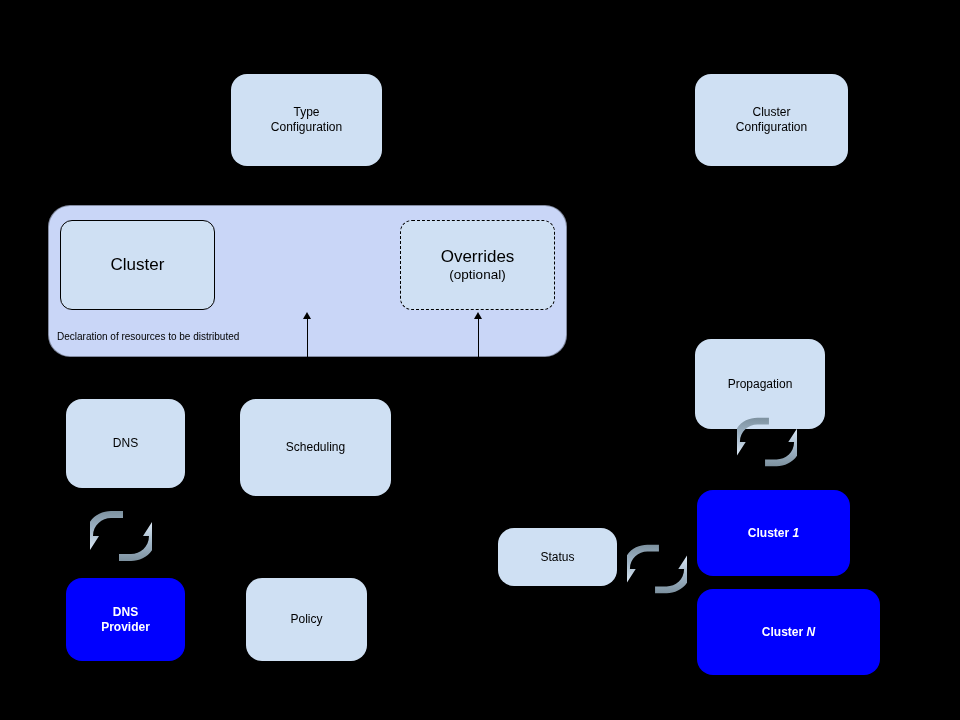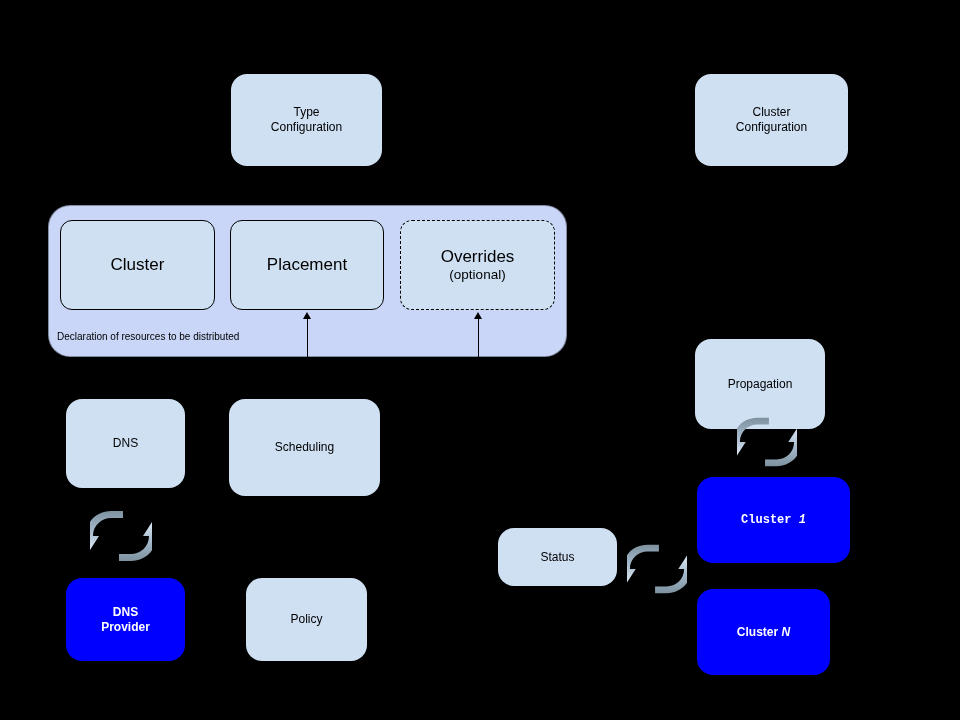--- a/index.html
+++ b/index.html
@@ -136,44 +136,41 @@
   <div class="dashline" style="left:477px; top:196px; height:14px;"></div>
   <div class="arrow-dn" style="left:473px; top:209px;"></div>
 
   <div class="group-box" style="left:48px; top:205px; width:519px; height:152px;">
   </div>
 
   <div class="inner" style="left:60px; top:220px; width:155px; height:90px;">
     <span class="lbl">Cluster</span>
   </div>
 
-  <div class="inner" style="left:230px; top:220px; width:154px; height:90px;">
-    <span class="lbl">Placement</span>
-  </div>
 
   <div class="inner dashed" style="left:400px; top:220px; width:155px; height:90px;">
     <div>
       <span class="lbl">Overrides</span>
       <span class="sub">(optional)</span>
     </div>
   </div>
 
   <div class="group-caption" style="left:57px; top:331px;">Declaration of resources to be distributed</div>
 
   <div class="vline" style="left:307px; top:318px; height:39px;"></div>
   <div class="arrow-up" style="left:303px; top:312px;"></div>
 
   <div class="vline" style="left:478px; top:318px; height:39px;"></div>
   <div class="arrow-up" style="left:474px; top:312px;"></div>
 
   <div class="node plain" style="left:66px; top:399px; width:119px; height:89px;">
     <span class="lbl">DNS</span>
   </div>
 
-  <div class="node plain" style="left:229px; top:399px; width:151px; height:97px;">
+  <div class="node plain" style="left:240px; top:399px; width:151px; height:97px;">
     <span class="lbl">Scheduling</span>
   </div>
 
   <svg class="sync" style="left:90px; top:496px;" width="62" height="80" viewBox="0 0 62 80">
     <defs>
       <linearGradient id="gsync1" x1="0" y1="0" x2="1" y2="0">
         <stop offset="0%" stop-color="#dce9f6"></stop>
         <stop offset="55%" stop-color="#9fb4c6"></stop>
         <stop offset="100%" stop-color="#7d919f"></stop>
       </linearGradient>
@@ -207,21 +204,21 @@
 
   <div class="node plain" style="left:695px; top:316px; width:130px; height:90px;margin-top:23px;">
     <span class="lbl">Propagation</span>
   </div>
 
   <svg class="sync" style="left:737px; top:397px;" width="60" height="90" viewBox="0 0 62 80">
     <path d="M31 5 C48 5 56 18 56 30 L56 42 L49 42 L49 30 C49 21 42 12 31 12 L31 18 L17 9 L31 0 Z" fill="url(#gsync1)" transform="rotate(90 31 40)"></path>
     <path d="M31 75 C14 75 6 62 6 50 L6 38 L13 38 L13 50 C13 59 20 68 31 68 L31 62 L45 71 L31 80 Z" fill="url(#gsync2)" transform="rotate(90 31 40)"></path>
   </svg>
 
-  <div class="node cluster" style="left:697px; top:477px; width:153px; height:86px;font-family:Liberation Mono, monospace;">
+  <div class="node cluster" style="left:697px; top:490px; width:153px; height:86px;">
     <span><span>Cluster </span><span class="em">1</span></span>
   </div>
 
-  <div class="node cluster" style="left:697px; top:589px; width:133px; height:86px;">
+  <div class="node cluster" style="left:697px; top:589px; width:183px; height:86px;">
     <span><span>Cluster </span><span class="em">N</span></span>
   </div>
 
 </div>
 
 </body></html>

